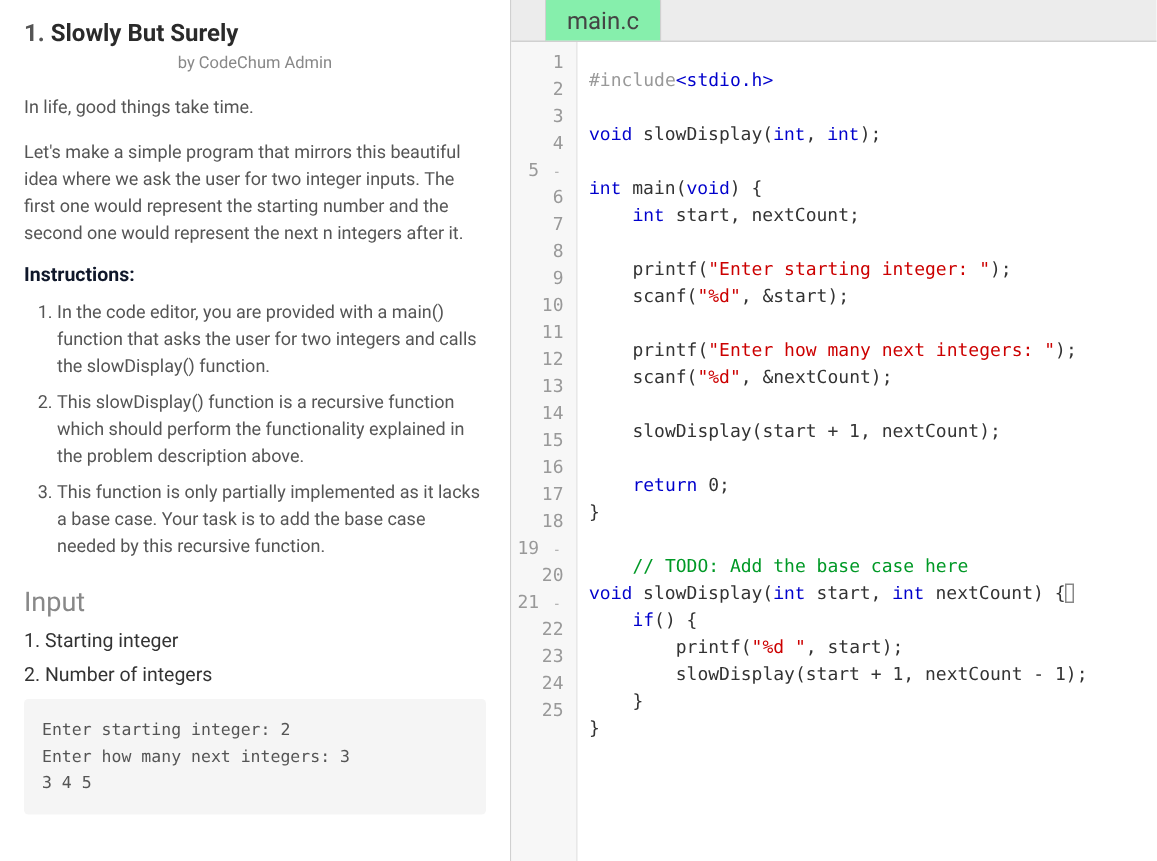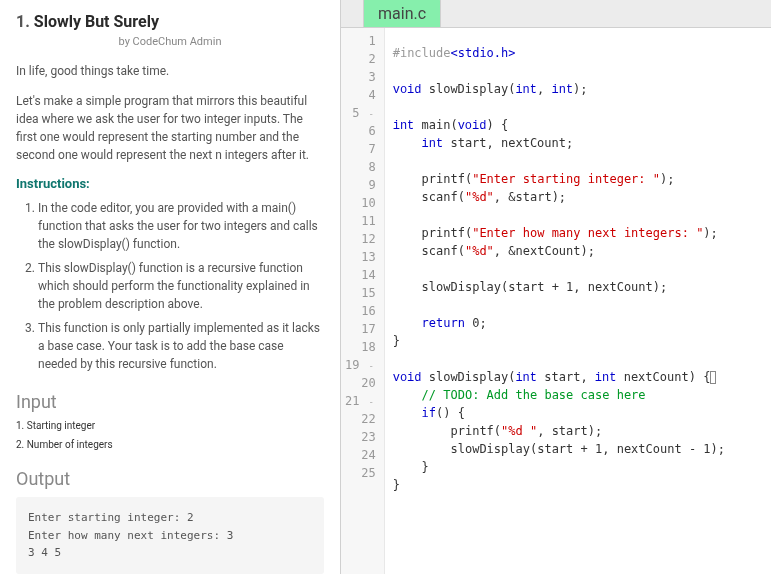--- a/index.html
+++ b/index.html
@@ -3,25 +3,25 @@
 <meta charset="utf-8">
 <style>
 * { margin:0; padding:0; box-sizing:border-box; }
 body { font-family: -apple-system, BlinkMacSystemFont, "Segoe UI", Roboto, sans-serif; font-size:13px; color:#333; width:771px; height:574px; overflow:hidden; display:flex; background:#fff; }
 .left { width:340px; padding:12px 16px; overflow-y:auto; }
 .right { flex:1; display:flex; flex-direction:column; border-left:1px solid #d0d0d0; }
 h1.title { font-size:16px; font-weight:700; color:#2a2a2a; margin-bottom:4px; }
 .title .num { color:#555; }
 .by { font-size:11px; color:#888; margin-bottom:14px;text-align:center; }
 .para { font-size:12px; color:#555; line-height:1.5; margin-bottom:12px; }
-.instr-h { font-size:13px; font-weight:700; color:#0f766e; margin:8px 0 8px; }
+.instr-h { font-size:13px; font-weight:700; color:#0f172a; margin:8px 0 8px; }
 ol.instr { padding-left:22px; font-size:12px; color:#555; line-height:1.5; }
 ol.instr li { margin-bottom:6px; }
 .sec-h { font-size:18px; color:#888; margin:18px 0 8px; }
-.io-item { font-size:10px; color:#333; margin:8px 0; }
+.io-item { font-size:13px; color:#333; margin:8px 0; }
 .output-box { background:#f5f5f5; border-radius:3px; padding:12px; font-family:Consolas,Monaco,monospace; font-size:11px; color:#555; line-height:1.6; margin-top:8px; white-space:pre; }
 .tab-bar { background:#ececec; height:28px; display:flex; align-items:flex-end; padding-left:6px; border-bottom:1px solid #d0d0d0; }
 .tab { background:#86efac; padding:5px 14px 4px; font-size:16px; color:#444; border:1px solid #d0d0d0; border-bottom:none; border-radius:3px 3px 0 0;margin-left:16px; }
 .editor { flex:1; display:flex; font-family:Consolas,Monaco,monospace; font-size:12px; line-height:1.5; background:#fff; overflow:hidden; }
 .gutter { background:#f7f7f7; color:#999; text-align:right; padding:4px 8px 4px 4px; user-select:none; border-right:1px solid #e8e8e8; min-width:34px; }
 .gut-line { height:18px; }
 .code { padding:16px 8px; flex:1; }
 .code-line { height:18px; white-space:pre; color:#333; }
 .tk-pre { color:#999; }
 .tk-kw { color:#0000cc; }
@@ -44,21 +44,20 @@
   <p class="para">Let's make a simple program that mirrors this beautiful idea where we ask the user for two integer inputs. The first one would represent the starting number and the second one would represent the next n integers after it.</p>
   <div class="instr-h">Instructions:</div>
   <ol class="instr">
     <li>In the code editor, you are provided with a main() function that asks the user for two integers and calls the slowDisplay() function.</li>
     <li>This slowDisplay() function is a recursive function which should perform the functionality explained in the problem description above.</li>
     <li>This function is only partially implemented as it lacks a base case. Your task is to add the base case needed by this recursive function.</li>
   </ol>
   <div class="sec-h">Input</div>
   <div class="io-item">1. Starting integer</div>
   <div class="io-item">2. Number of integers</div>
-  <div class="sec-h">Output</div>
   <div class="output-box">Enter starting integer: 2
 Enter how many next integers: 3
 3 4 5</div>
 </div>
 
 <div class="right">
   <div class="tab-bar">
     <div class="tab">main.c</div>
   </div>
   <div class="editor">
@@ -101,22 +100,22 @@
         <div class="code-line"><span class="">    scanf(</span><span class="tk-str">"%d"</span><span class="">, &amp;start);</span></div>
         <div class="code-line"></div>
         <div class="code-line"><span class="">    printf(</span><span class="tk-str">"Enter how many next integers: "</span><span class="">);</span></div>
         <div class="code-line"><span class="">    scanf(</span><span class="tk-str">"%d"</span><span class="">, &amp;nextCount);</span></div>
         <div class="code-line"></div>
         <div class="code-line"><span class="">    slowDisplay(start + 1, nextCount);</span></div>
         <div class="code-line"></div>
         <div class="code-line"><span class="">    </span><span class="tk-kw">return</span><span class=""> 0;</span></div>
         <div class="code-line"><span class="">}</span></div>
         <div class="code-line"></div>
+        <div class="code-line"><span class="">    </span><span class="tk-cmt">// TODO: Add the base case here</span></div>
         <div class="code-line"><span class="tk-type">void</span><span class=""> slowDisplay(</span><span class="tk-type">int</span><span class=""> start, </span><span class="tk-type">int</span><span class=""> nextCount) </span><span class="">{</span><span class="cursor-box"></span></div>
-        <div class="code-line"><span class="">    </span><span class="tk-cmt">// TODO: Add the base case here</span></div>
         <div class="code-line"><span class="">    </span><span class="tk-kw">if</span><span class="">() {</span></div>
         <div class="code-line"><span class="">        printf(</span><span class="tk-str">"%d "</span><span class="">, start);</span></div>
         <div class="code-line"><span class="">        slowDisplay(start + 1, nextCount - 1);</span></div>
         <div class="code-line"><span class="">    }</span></div>
         <div class="code-line"><span class="">}</span></div>
       </div>
   </div>
 </div>
 
 </body></html>

